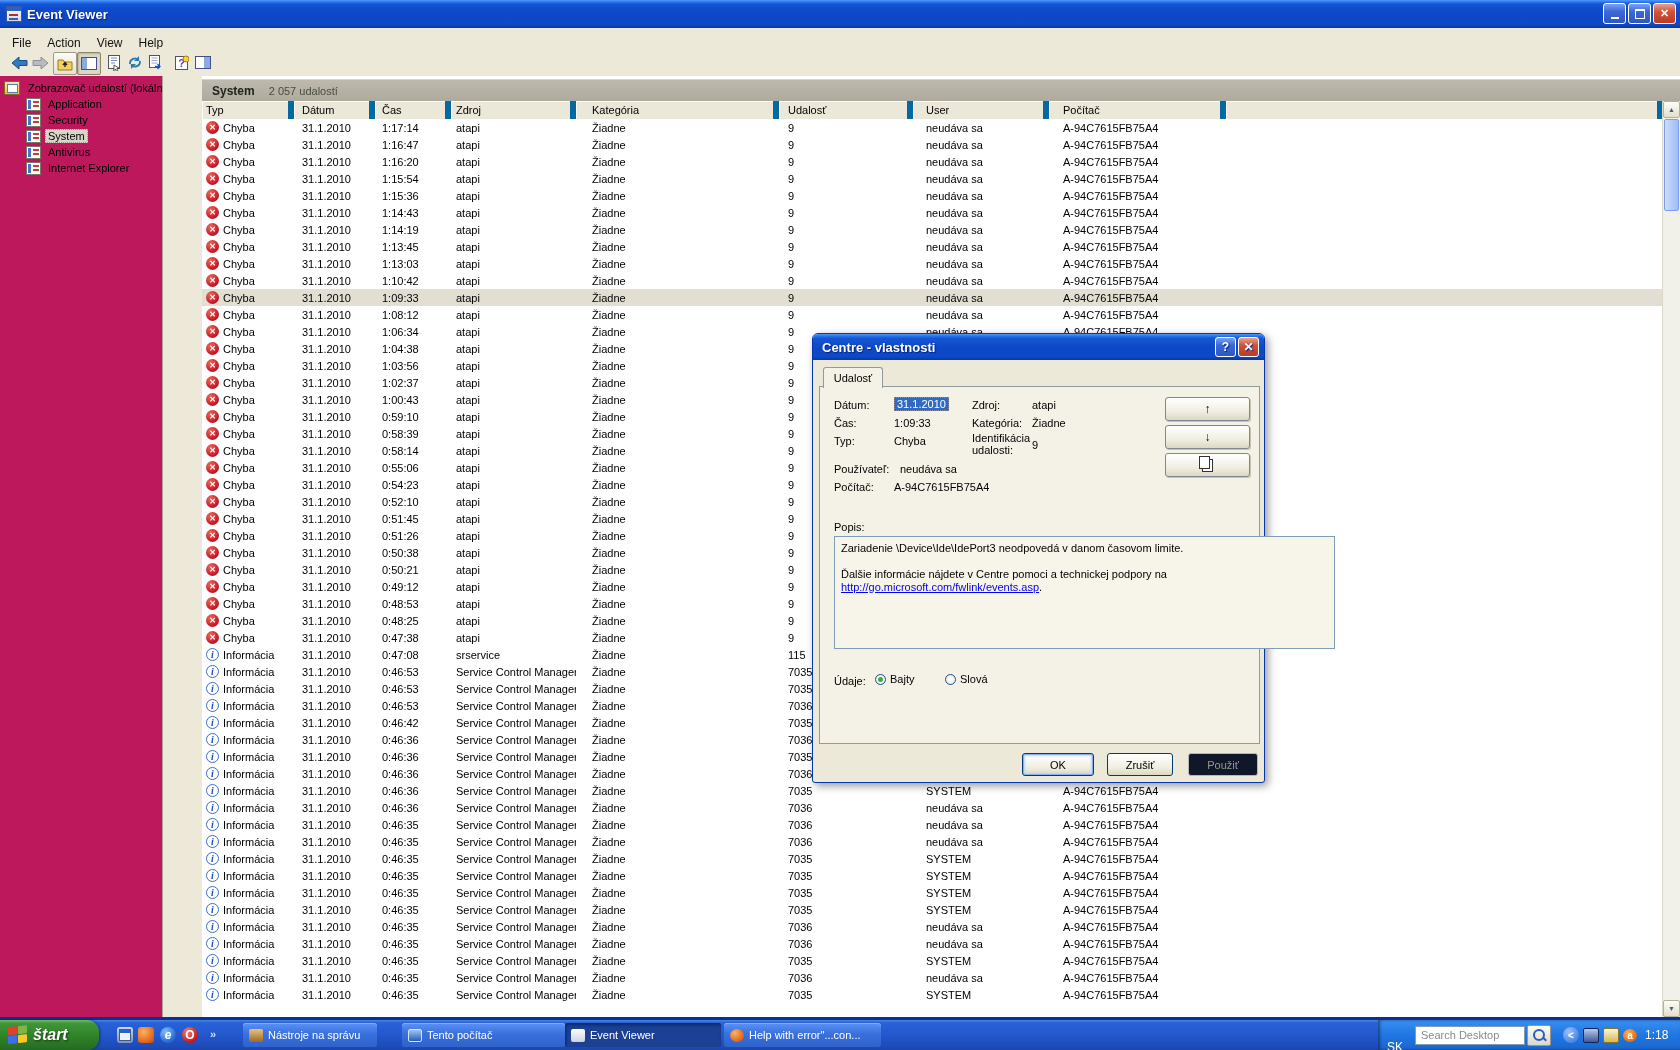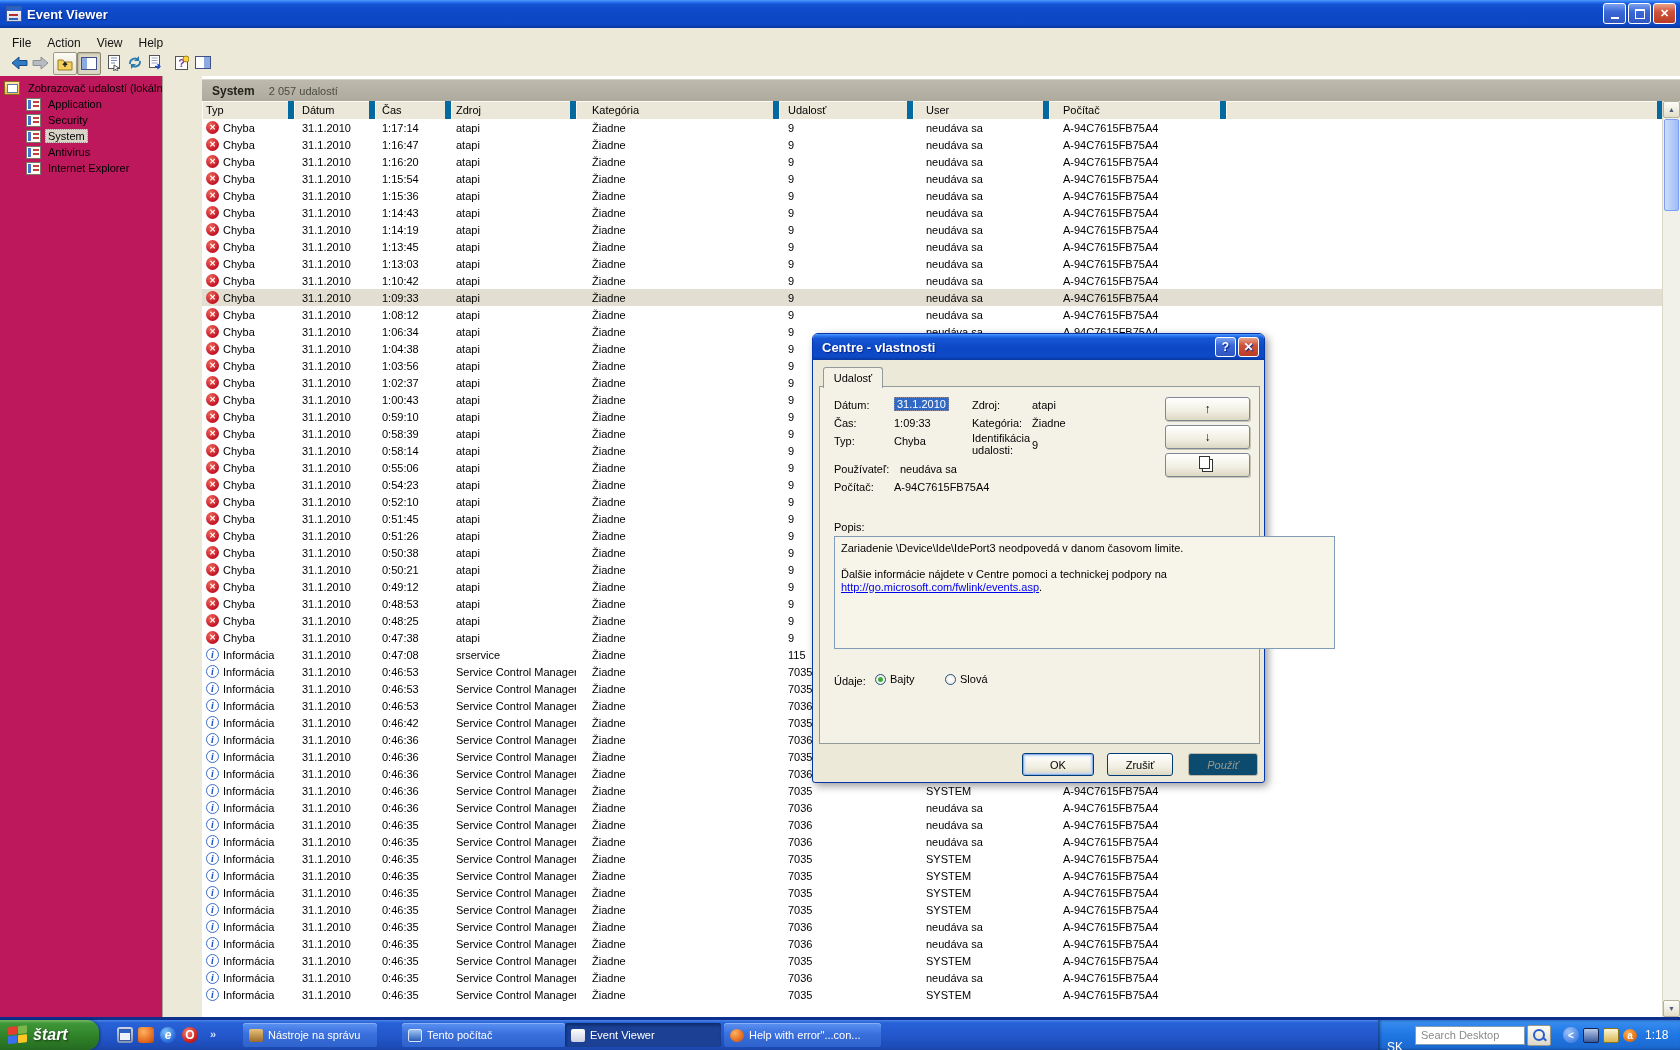--- a/index.html
+++ b/index.html
@@ -118,21 +118,21 @@
   .hexbox{position:absolute;left:14px;top:306px;width:421px;height:48px;background:#fff;border:1px solid #7f9db9;
     box-sizing:border-box;font-family:"DejaVu Sans Mono",monospace;font-size:10.5px;font-weight:bold;line-height:15px;
     padding:3px 5px;white-space:pre;color:#000;}
   .hexscroll{position:absolute;right:0;top:0;bottom:0;width:16px;background:#f2f1e9;border-left:1px solid #d8d4c0;}
   .hsbtn{position:absolute;left:0;width:15px;height:15px;background:linear-gradient(#fdfdf8,#e3dfca);
     border:1px solid #b5b19c;box-sizing:border-box;border-radius:2px;font-size:6px;color:#4d5c84;
     display:flex;align-items:center;justify-content:center;}
   .xpbtn{position:absolute;height:23px;border:1px solid #003c74;border-radius:3px;background:linear-gradient(#ffffff,#f2f0e3 60%,#dcd8c4);
     font-size:11px;color:#000;display:flex;align-items:center;justify-content:center;box-sizing:border-box;}
   .xpbtn.default{box-shadow:inset 0 0 0 1px #8cb0ee, inset 0 0 2px 2px #bcd4f6;}
-  .xpbtn.disabled{border-color:#bdb8a8;color:#9b9888;background:#0c4a6e;font-style:italic;}
+  .xpbtn.disabled{border-color:#bdb8a8;color:#9b9888;background:#0f172a;}
 
   
   .taskbar{position:absolute;left:0;top:1020px;width:1680px;height:30px;
     background:linear-gradient(180deg,#4a85e8 0%,#2862d8 9%,#2357cc 50%,#1d4cb8 88%,#1a44a8 100%);z-index:90;}
   .startbtn{position:absolute;left:0;top:0;width:99px;height:30px;border-radius:0 12px 12px 0;
     background:linear-gradient(180deg,#74b864 0%,#3e9637 12%,#2f8229 55%,#256b21 100%);
     box-shadow:1px 0 3px rgba(0,0,0,.4);display:flex;align-items:center;color:#fff;}
   .startbtn .flag{width:20px;height:18px;margin-left:8px;position:relative;transform:skewY(-6deg);}
   .flag i{position:absolute;width:9px;height:8px;border-radius:1px;}
   .flag .f1{left:0;top:0;background:#e33e30;}

